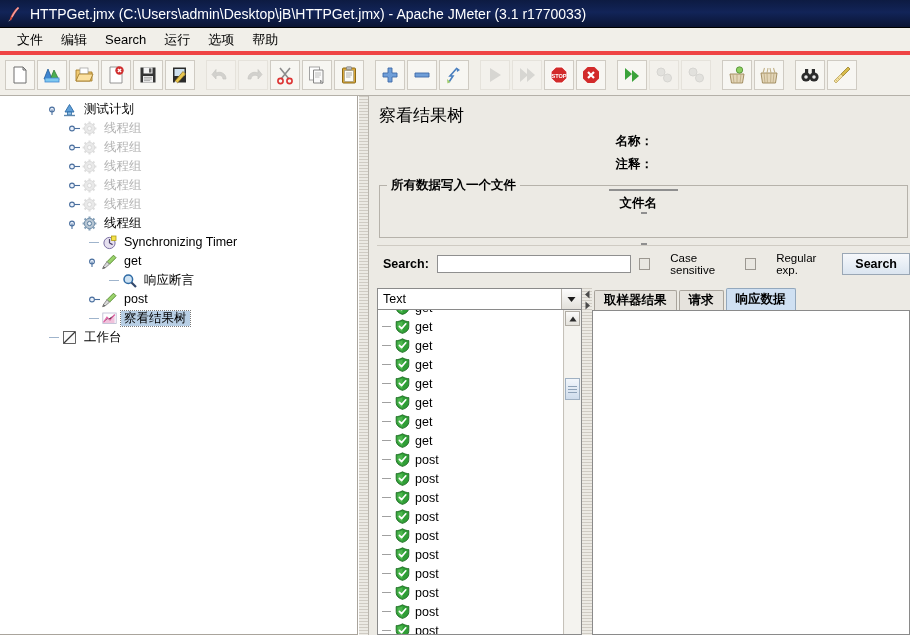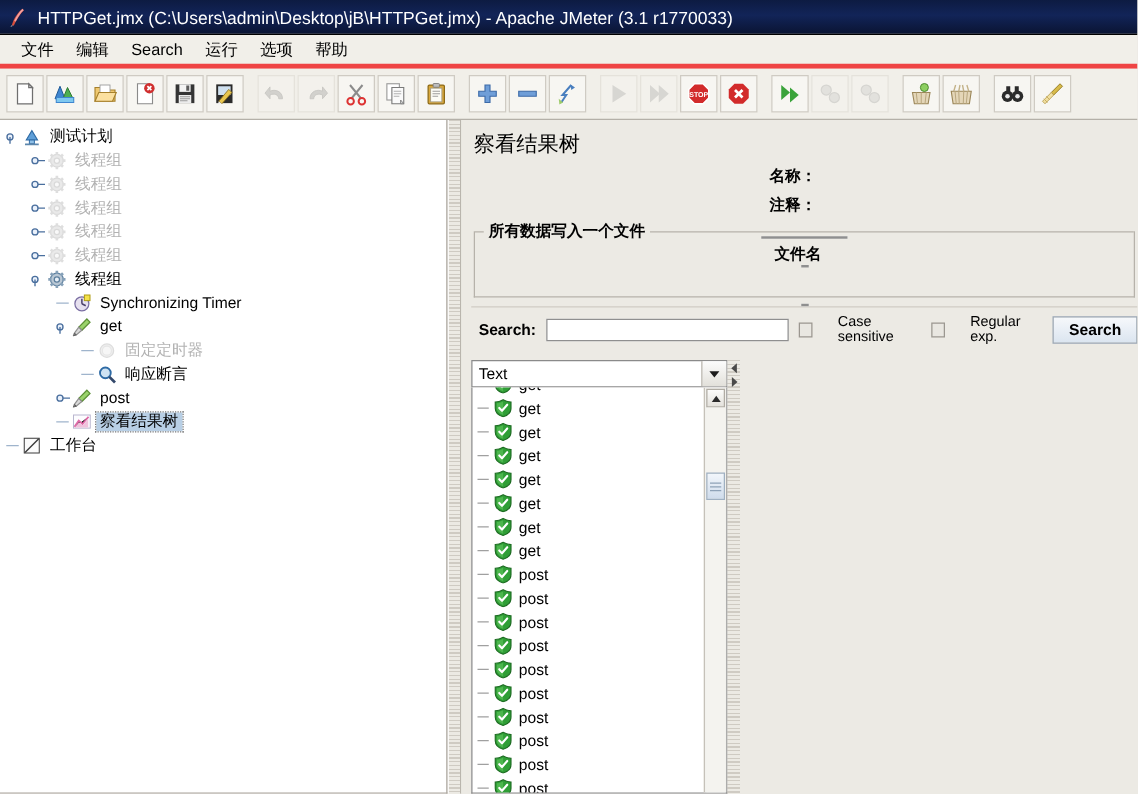--- a/index.html
+++ b/index.html
@@ -58,21 +58,21 @@
     overflow:hidden;position:relative;
   }
   .splitter{
     width:9px;flex:0 0 9px;background:#eceae4;
     background-image:repeating-linear-gradient(to bottom,#cfcbc3 0px,#cfcbc3 1px,#eceae4 1px,#eceae4 3px);
     border-left:1px solid #fff;border-right:1px solid #b9b5ad;
   }
   .rightpanel{flex:1 1 auto;min-width:0;background:#eceae4;display:flex;flex-direction:column;position:relative;}
 
   
-  .tree{padding:4px 0 0 0;font-size:12.5px;}
+  .tree{padding:4px 0 0 0;font-size:12.5px;margin-left:44px;}
   .trow{height:19px;display:flex;align-items:center;position:relative;white-space:nowrap;}
   .tlabel{padding:0 3px;line-height:15px;}
   .tlabel.sel{background:#b8cfe5;outline:1px dotted #7a7a7a;}
   .tlabel.dim{color:#b2b2b2;}
   .ticon{width:17px;height:17px;flex:0 0 17px;margin-right:3px;position:relative;}
   .ticon svg{display:block;}
   .handle{width:13px;height:13px;flex:0 0 13px;position:relative;}
   .handle svg{display:block;}
   .sp{flex:0 0 auto;}
 
@@ -622,35 +622,20 @@
               </svg>
             </span>
             <span class="ticon">
               <svg width="17" height="17" viewBox="0 0 17 17">
                 <path d="M12.5 2.2 L15 4.7 L8.5 11.2 L6 8.7 Z" fill="#9ad36b" stroke="#5d9136" stroke-width="1"></path>
                 <path d="M6 8.7 L8.5 11.2 L4 15 L2.5 13.5 Z" fill="#d9d9d9" stroke="#8f8f8f" stroke-width="1"></path>
                 <path d="M2.5 13.5 L4 15 L1.6 15.7 Z" fill="#7c7c7c" stroke="#5d5d5d" stroke-width=".7"></path>
               </svg>
             </span>
             <span class="tlabel">get</span>
-          </div>
-          <div class="trow">
-            <span class="sp" style="width: 64px;"></span>
-            <span class="handle">
-              <svg width="13" height="13" viewBox="0 0 13 13">
-                <path d="M1 6.5 H11" stroke="#9fb4cc" stroke-width="1"></path>
-              </svg>
-            </span>
-            <span class="ticon" style="opacity: 0.42;">
-              <svg width="17" height="17" viewBox="0 0 17 17">
-                <circle cx="8.5" cy="8.5" r="5.4" fill="#d8d8d8" stroke="#b0b0b0" stroke-width="1"></circle>
-                <circle cx="8.5" cy="8.5" r="3.6" fill="#ececec" stroke="#c4c4c4" stroke-width=".9"></circle>
-              </svg>
-            </span>
-            <span class="tlabel dim">固定定时器</span>
           </div>
           <div class="trow">
             <span class="sp" style="width: 64px;"></span>
             <span class="handle">
               <svg width="13" height="13" viewBox="0 0 13 13">
                 <path d="M1 6.5 H11" stroke="#9fb4cc" stroke-width="1"></path>
               </svg>
             </span>
             <span class="ticon">
               <svg width="17" height="17" viewBox="0 0 17 17">
@@ -980,18 +965,26 @@
 
         <div class="minisplit">
           <svg class="miniarrow" viewBox="0 0 7 9">
               <path d="M5.5 0.5 L1 4.5 L5.5 8.5 Z" fill="#4a4a4a"></path>
             </svg>
           <svg class="miniarrow" viewBox="0 0 7 9">
               <path d="M1.5 0.5 L6 4.5 L1.5 8.5 Z" fill="#4a4a4a"></path>
             </svg>
         </div>
 
+        <div class="tabcol">
+          <div class="tabstrip" id="tabstrip">
+              <div class="tab">取样器结果</div>
+              <div class="tab">请求</div>
+              <div class="tab active">响应数据</div>
+            </div>
+          <div class="tabbody"></div>
+        </div>
 
       </div>
 
     </div>
   </div>
 </div>
 
 </body></html>

